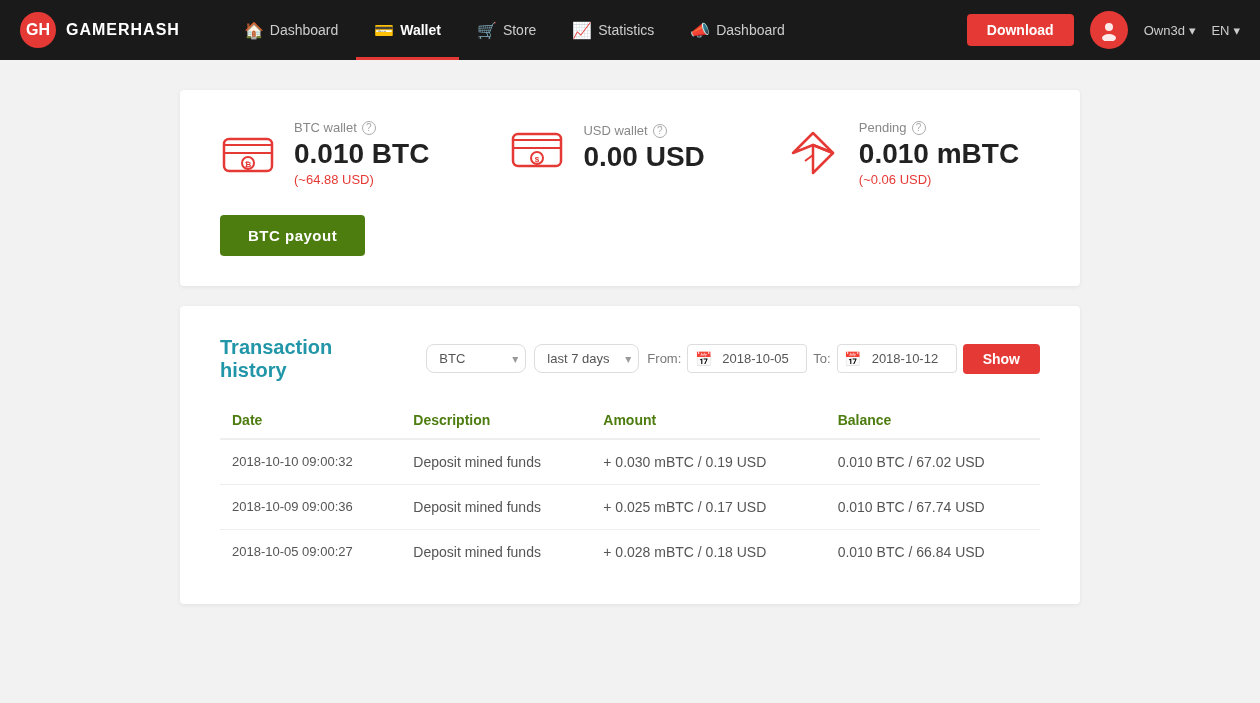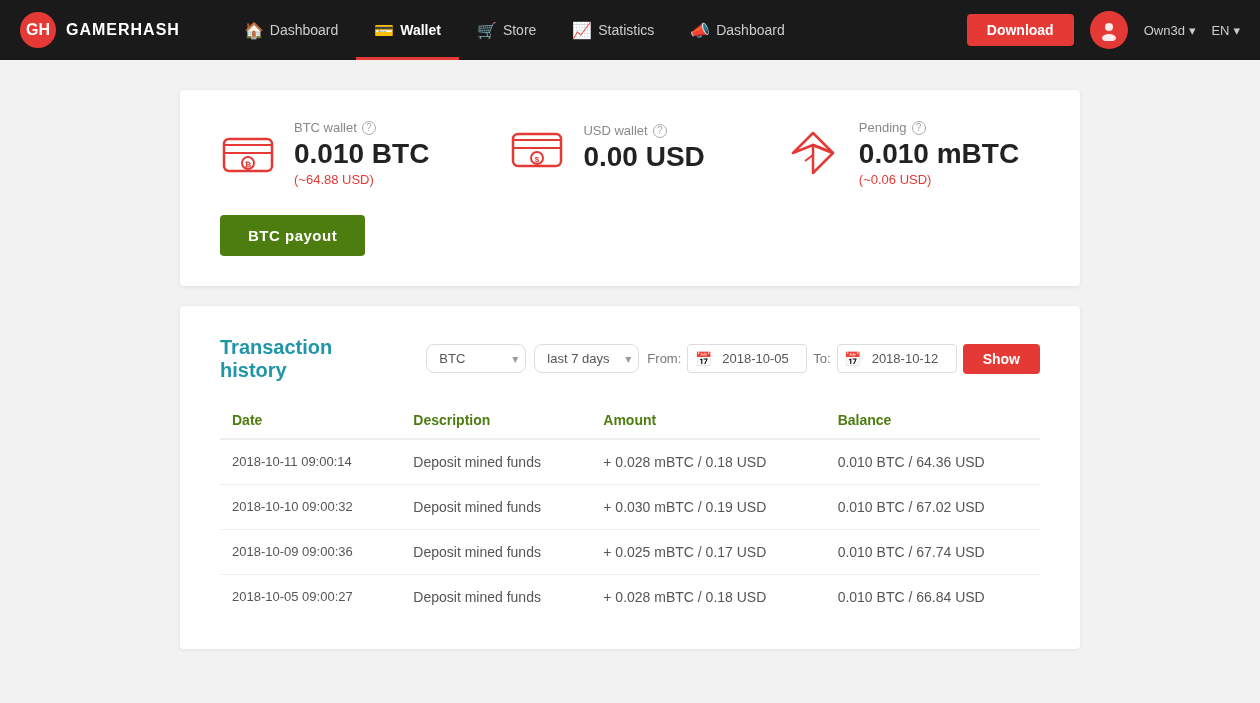--- a/index.html
+++ b/index.html
@@ -445,26 +445,20 @@
       <thead>
         <tr>
           <th>Date</th>
           <th>Description</th>
           <th>Amount</th>
           <th>Balance</th>
         </tr>
       </thead>
       <tbody id="tx-tbody">
           <tr>
-      <td class="tx-date">2018-10-11 09:00:14</td>
-      <td class="tx-desc">Deposit mined funds</td>
-      <td class="tx-amount">+ 0.028 mBTC / 0.18 USD</td>
-      <td class="tx-balance">0.010 BTC / 64.36 USD</td>
-    </tr>
-          <tr>
       <td class="tx-date">2018-10-10 09:00:32</td>
       <td class="tx-desc">Deposit mined funds</td>
       <td class="tx-amount">+ 0.030 mBTC / 0.19 USD</td>
       <td class="tx-balance">0.010 BTC / 67.02 USD</td>
     </tr>
           <tr>
       <td class="tx-date">2018-10-09 09:00:36</td>
       <td class="tx-desc">Deposit mined funds</td>
       <td class="tx-amount">+ 0.025 mBTC / 0.17 USD</td>
       <td class="tx-balance">0.010 BTC / 67.74 USD</td>

